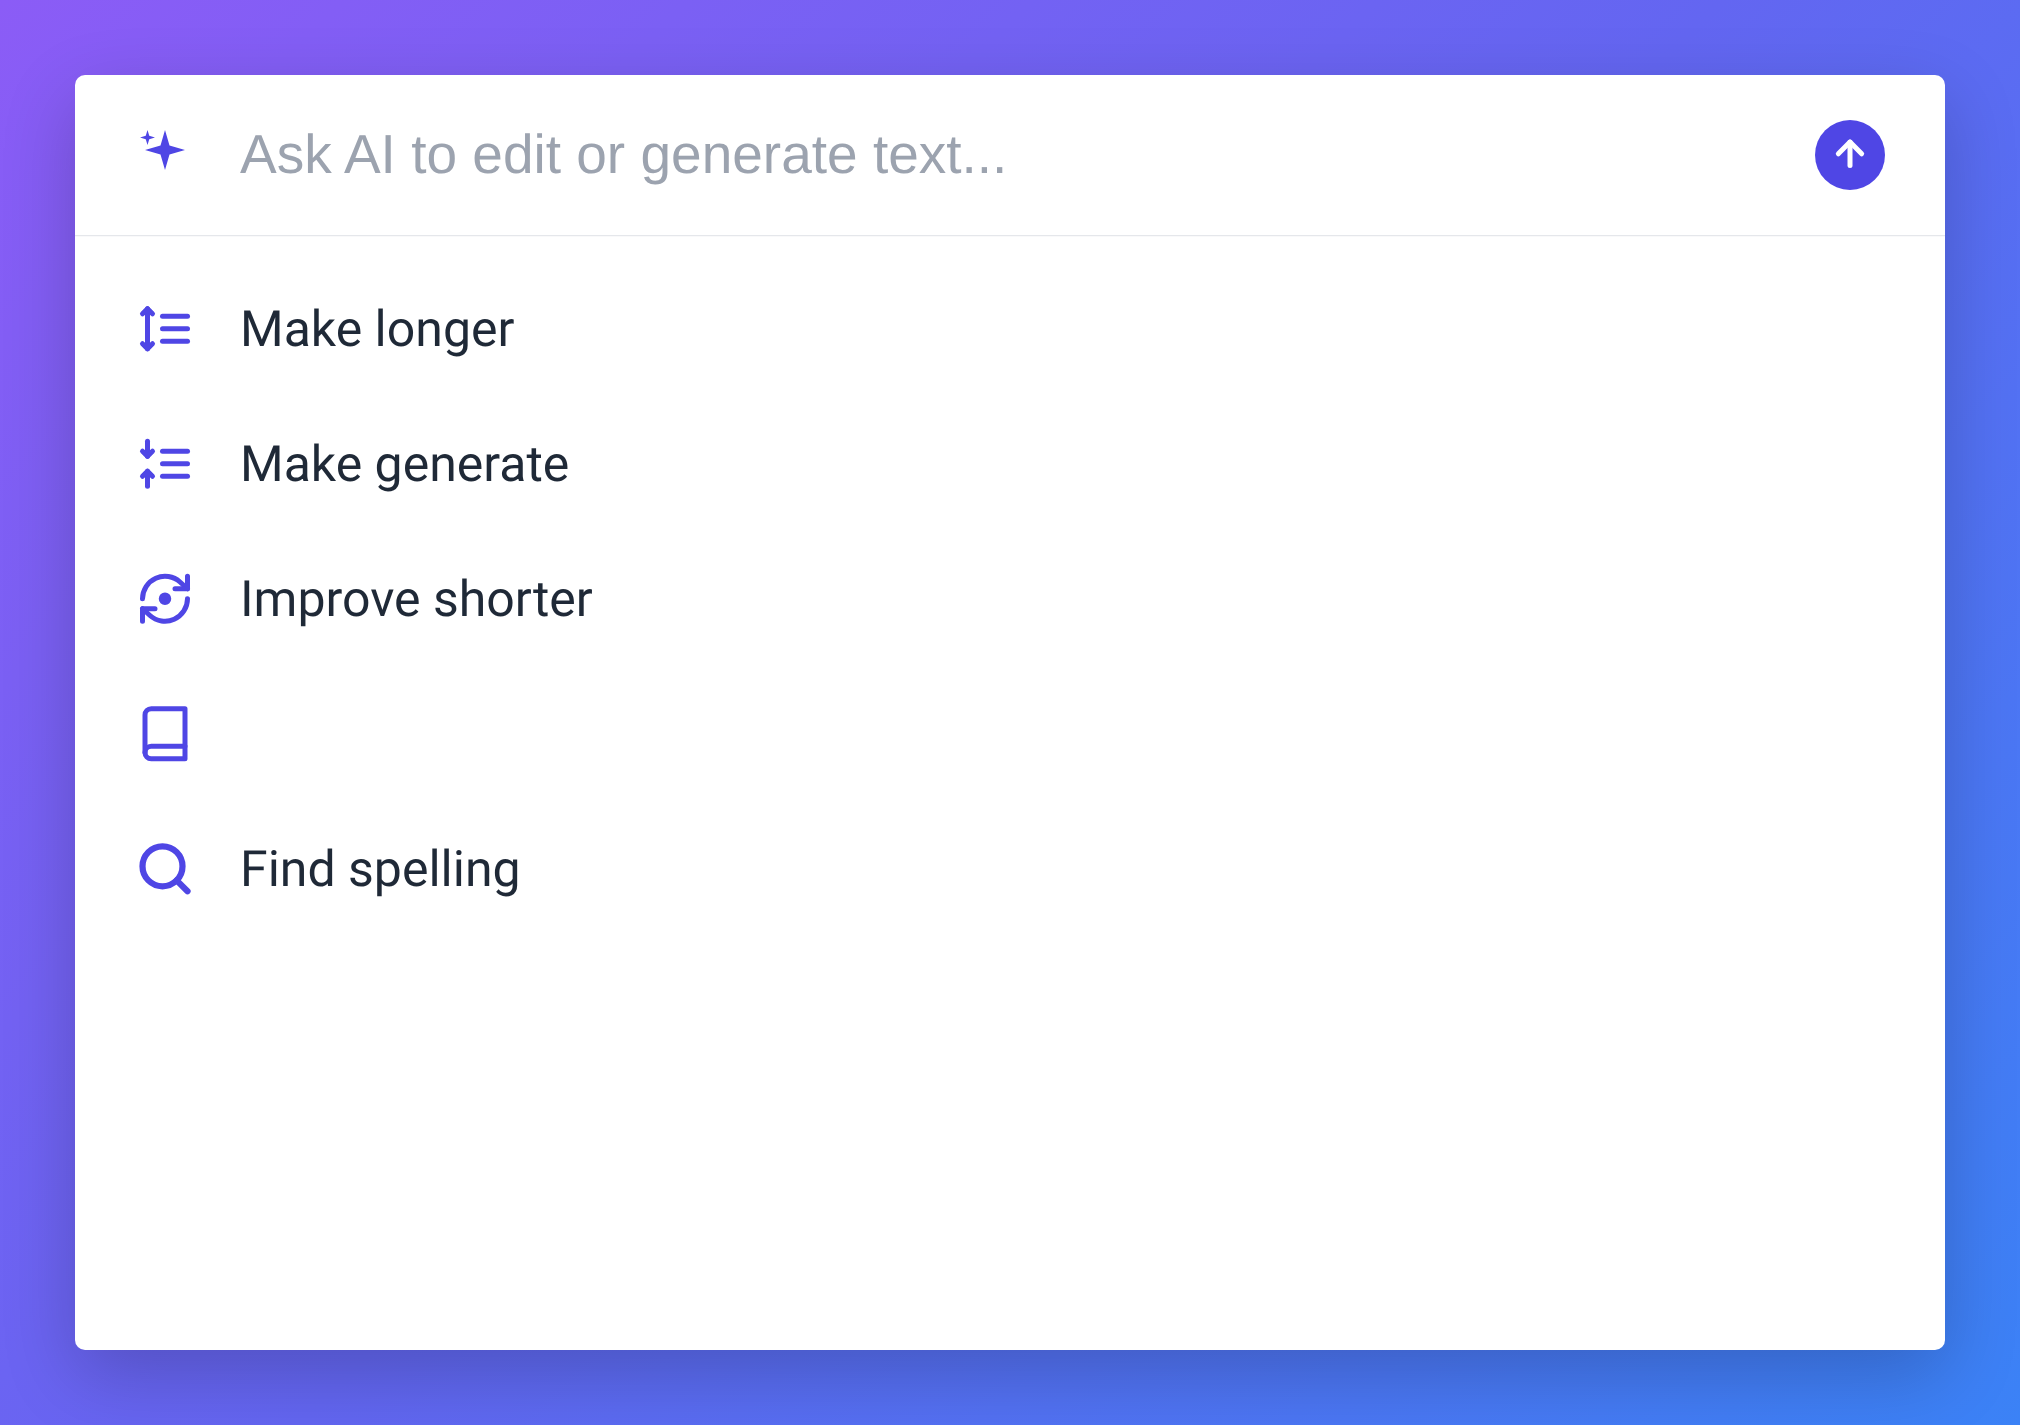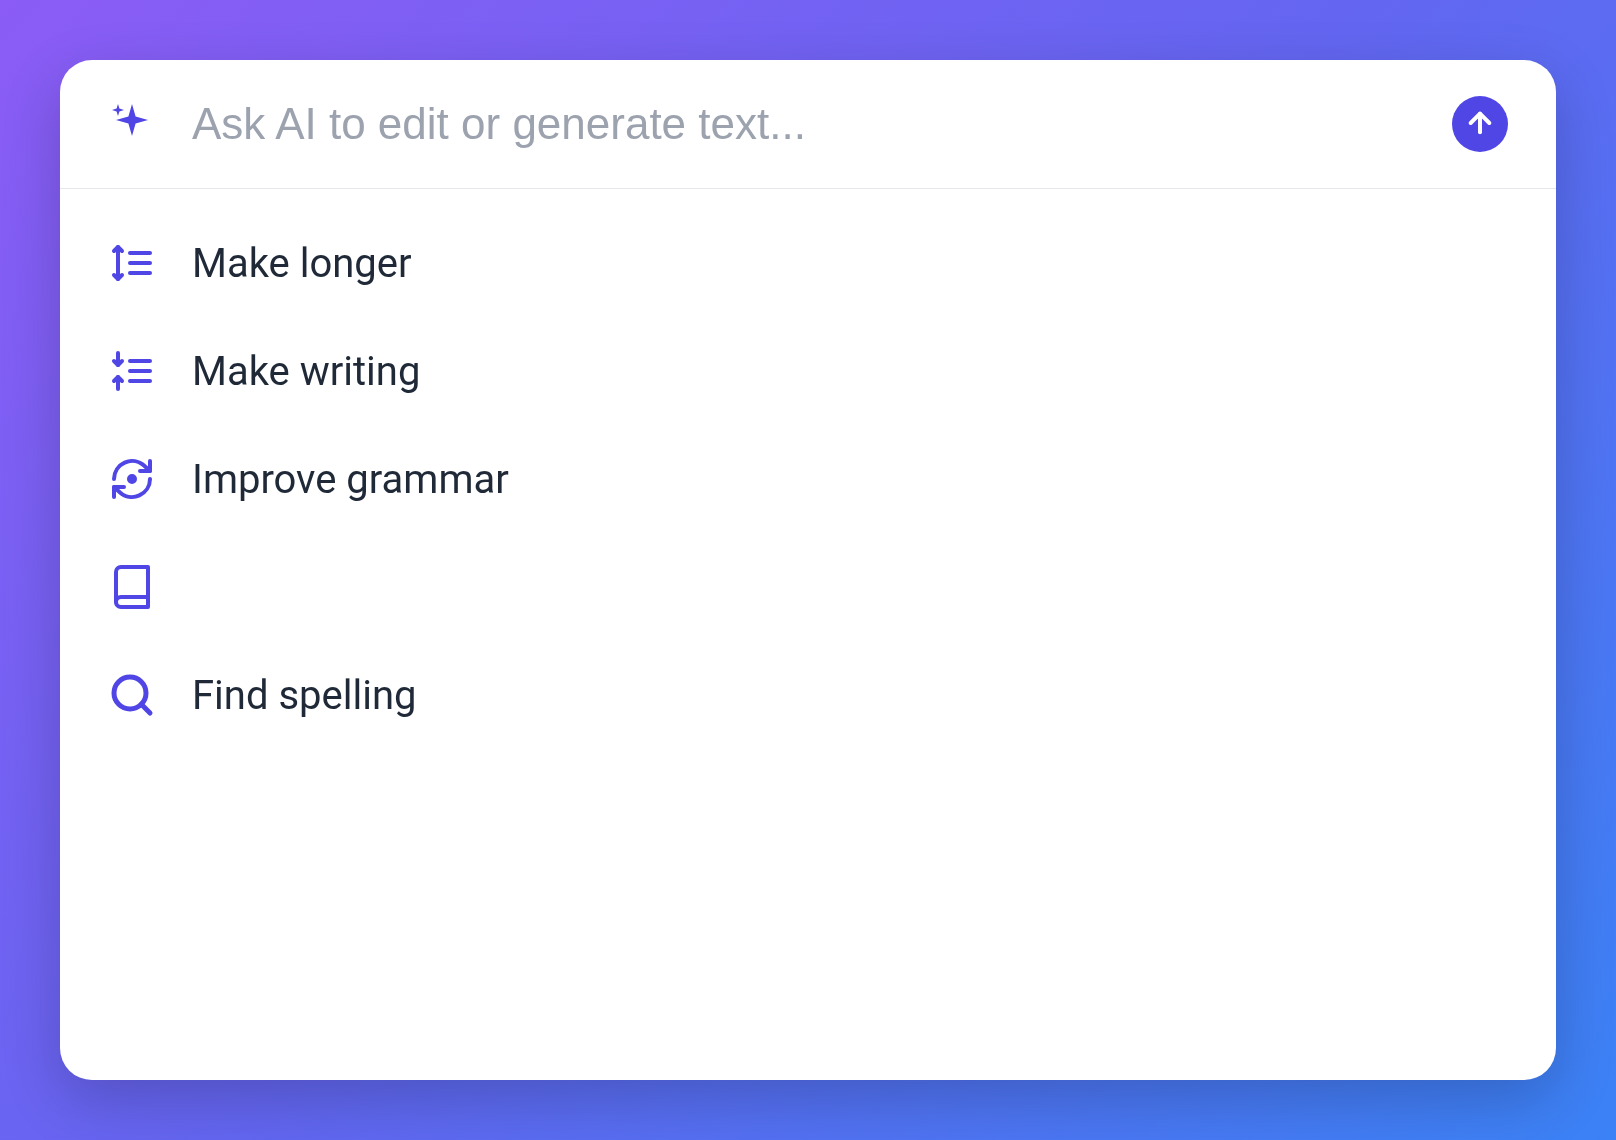--- a/index.html
+++ b/index.html
@@ -16,21 +16,21 @@
       align-items: center;
       justify-content: center;
       font-family: -apple-system, BlinkMacSystemFont, "Segoe UI", Roboto, sans-serif;
       padding: 60px;
     }
 
     .panel {
       width: 100%;
       height: 100%;
       background: #ffffff;
-      border-radius: 32px;
+      border-radius: 8px;
       box-shadow: 0 20px 60px rgba(0, 0, 0, 0.2);
       overflow: hidden;
       display: flex;
       flex-direction: column;
     }
 
     .input-row {
       display: flex;
       align-items: center;
       padding: 36px 48px;
@@ -156,35 +156,35 @@
         <svg viewBox="0 0 24 24" fill="none" stroke="currentColor" stroke-width="2" stroke-linecap="round" stroke-linejoin="round">
           <path d="M5 3 L5 9"></path>
           <path d="M3 7 L5 9 L7 7"></path>
           <path d="M5 21 L5 15"></path>
           <path d="M3 17 L5 15 L7 17"></path>
           <line x1="11" y1="7" x2="21" y2="7"></line>
           <line x1="11" y1="12" x2="21" y2="12"></line>
           <line x1="11" y1="17" x2="21" y2="17"></line>
         </svg>
       </span>
-      <span class="menu-label">Make writing</span>
+      <span class="menu-label">Make generate</span>
     </div>
 
 
     <div class="menu-item">
       <span class="menu-icon">
         <svg viewBox="0 0 24 24" fill="none" stroke="currentColor" stroke-width="2" stroke-linecap="round" stroke-linejoin="round">
           <path d="M3 12a9 9 0 0 1 15-6.7L21 8"></path>
           <path d="M21 3v5h-5"></path>
           <path d="M21 12a9 9 0 0 1-15 6.7L3 16"></path>
           <path d="M3 21v-5h5"></path>
           <circle cx="12" cy="12" r="1.5" fill="currentColor"></circle>
         </svg>
       </span>
-      <span class="menu-label">Improve grammar</span>
+      <span class="menu-label">Improve shorter</span>
     </div>
 
     <div class="menu-item">
       <span class="menu-icon">
         <svg viewBox="0 0 24 24" fill="none" stroke="currentColor" stroke-width="2" stroke-linecap="round" stroke-linejoin="round">
           <path d="M4 19.5A2.5 2.5 0 0 1 6.5 17H20"></path>
           <path d="M6.5 2H20v20H6.5A2.5 2.5 0 0 1 4 19.5v-15A2.5 2.5 0 0 1 6.5 2z"></path>
         </svg>
       </span>
     </div>

